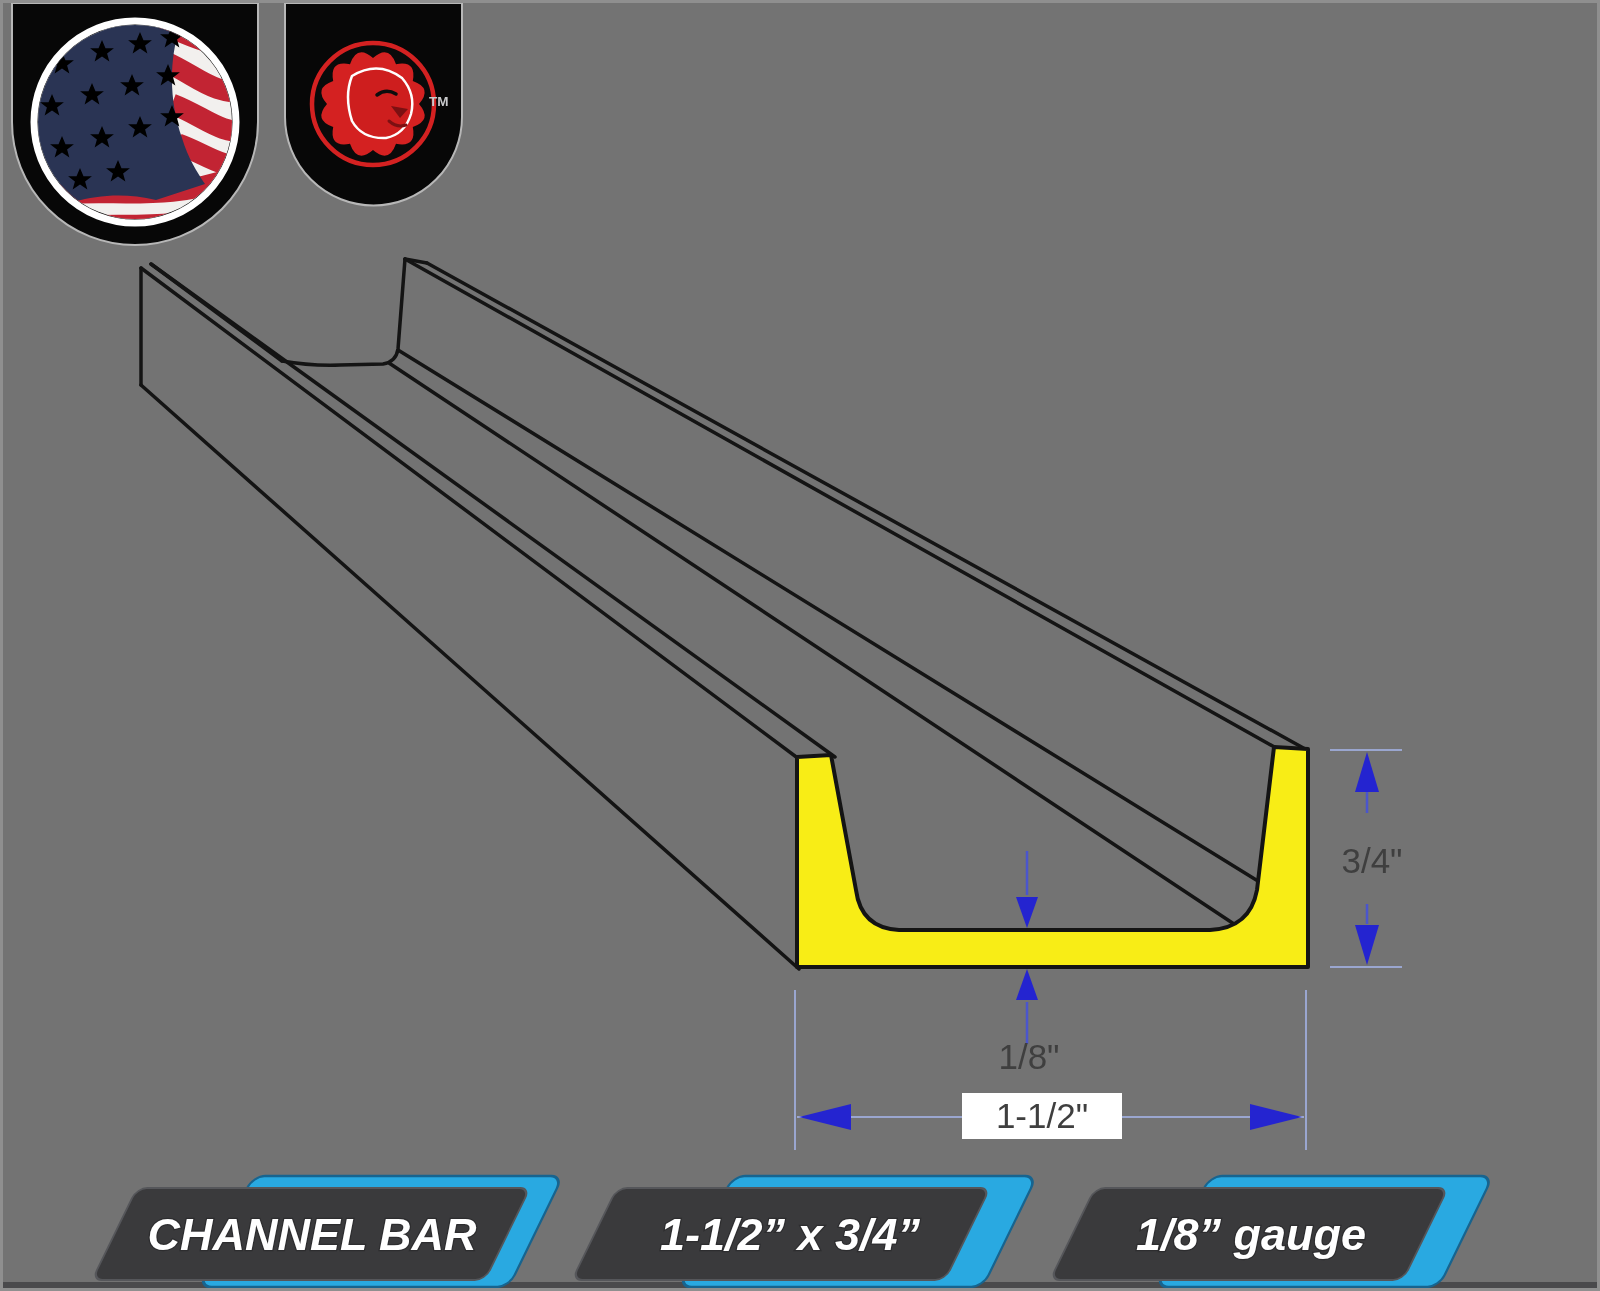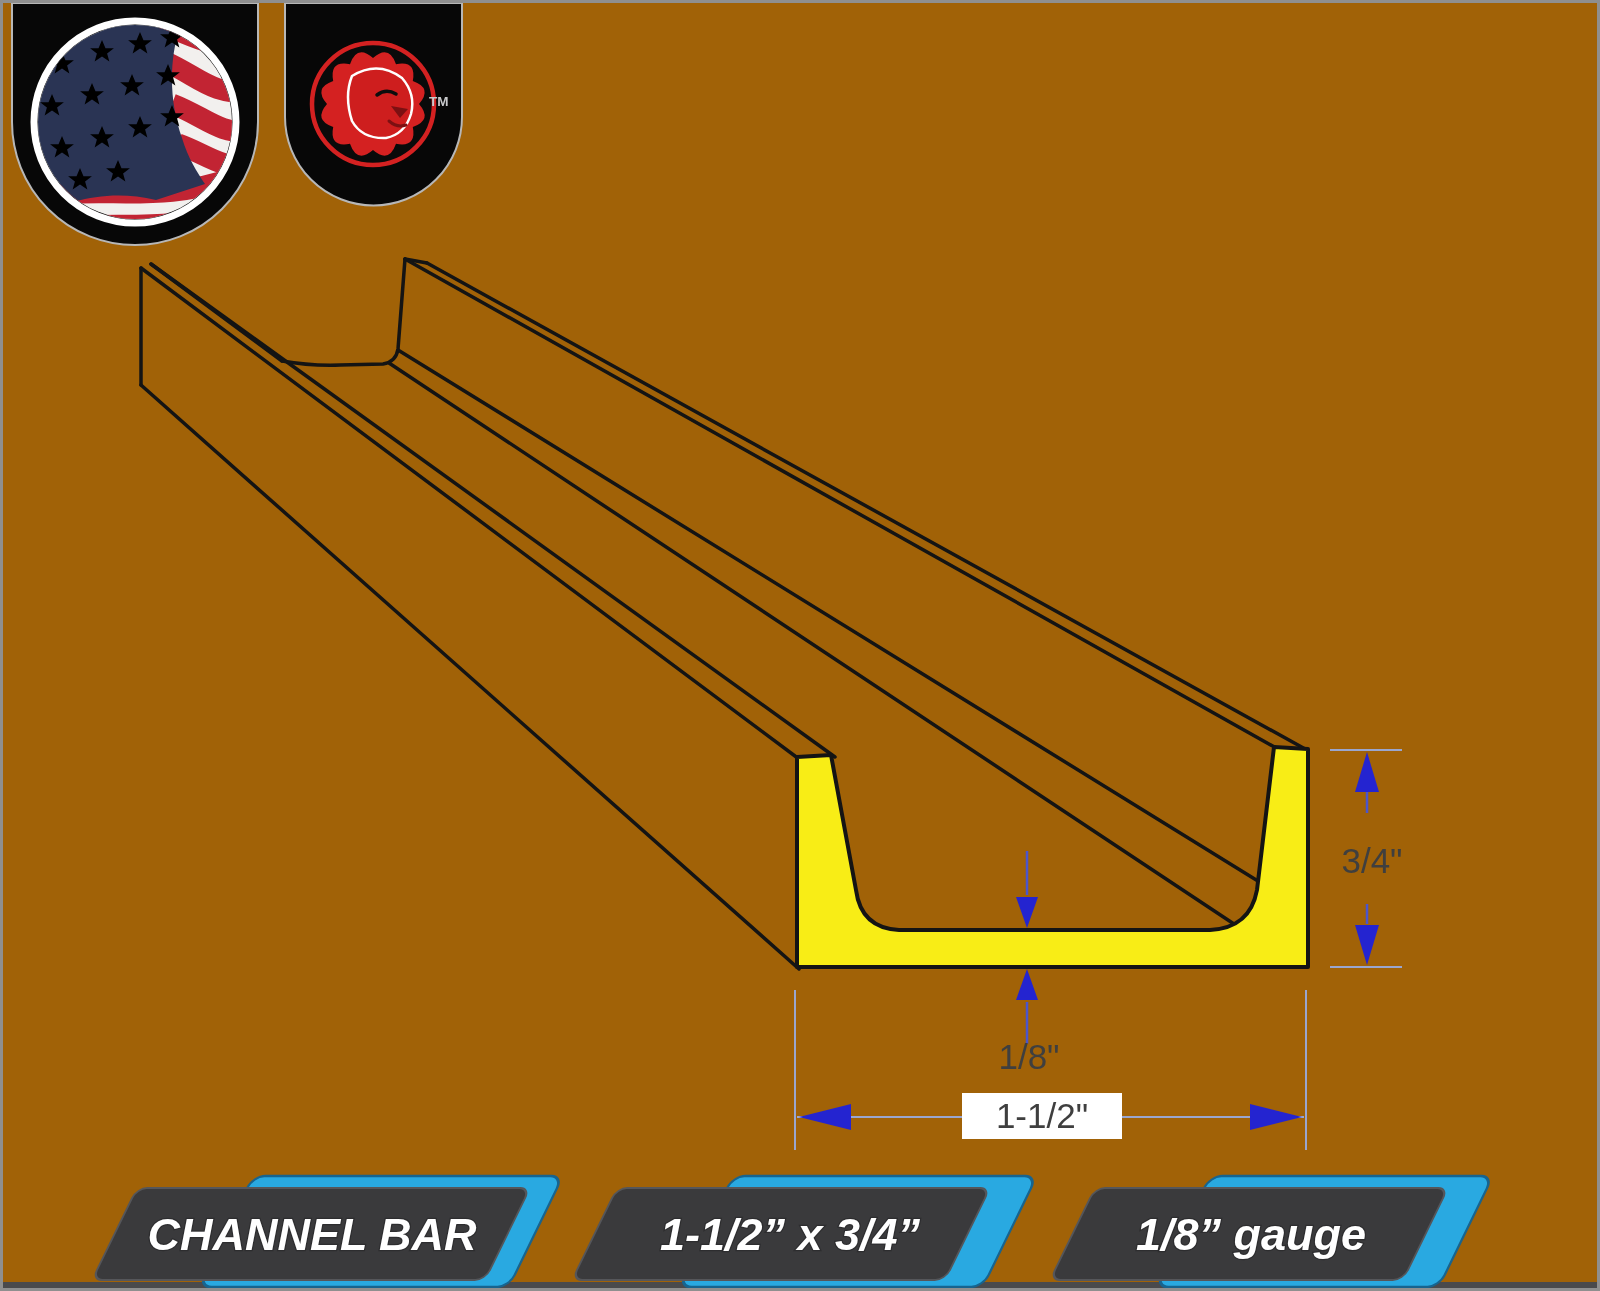--- a/index.html
+++ b/index.html
@@ -1,16 +1,16 @@
 <!DOCTYPE html>
 <html style="--border_gray: #8f8f8f; --bottom_bar: #4a4a4c; --line_black: #141414; --section_yellow: #F8ED16; --arrow_blue: #2424D0; --stem_blue: #4a55cc; --ext_blue: #9aa6cf; --dim_text: #3f3f3f; --banner_blue: #29A9E1; --banner_blue_edge: #17648f; --banner_dark: #3A3A3C; --banner_dark_edge: #55565a; --banner_text: #ffffff; --banner_text_edge: #2d2d2f; --flag_navy: #2A3454; --flag_red: #C22433; --flag_white: #F2F0EE; --lion_red: #D42121; --lion_dark_red: #7c1012; --badge_black: #070707; --badge_edge: #b7b7b7; --ring_white: #ffffff; --tm_gray: #c9cacc;"><head>
 <meta charset="utf-8">
 <style>
   html,body{margin:0;padding:0;background:#fff;}
-  .stage{position:relative;width:1600px;height:1291px;background:#a16207;overflow:hidden;}
+  .stage{position:relative;width:1600px;height:1291px;background:#737373;overflow:hidden;}
   svg{position:absolute;left:0;top:0;}
   .ln{stroke:var(--line_black);stroke-width:3.5;fill:none;stroke-linecap:round;stroke-linejoin:round;}
   .face{fill:var(--section_yellow);stroke:var(--line_black);stroke-width:4;stroke-linejoin:round;}
   .ext{stroke:var(--ext_blue);stroke-width:2;fill:none;}
   .stem{stroke:var(--stem_blue);stroke-width:2.5;fill:none;}
   .head{fill:var(--arrow_blue);stroke:none;}
   .dim-label{font:35px "Liberation Sans",sans-serif;fill:var(--dim_text);text-anchor:middle;}
   .banner-blue{fill:var(--banner_blue);stroke:var(--banner_blue_edge);stroke-width:2.5;}
   .banner-dark{fill:var(--banner_dark);stroke:var(--banner_dark_edge);stroke-width:2;}
   .banner-label{font:italic 700 45px "Liberation Sans",sans-serif;fill:var(--banner_text);

